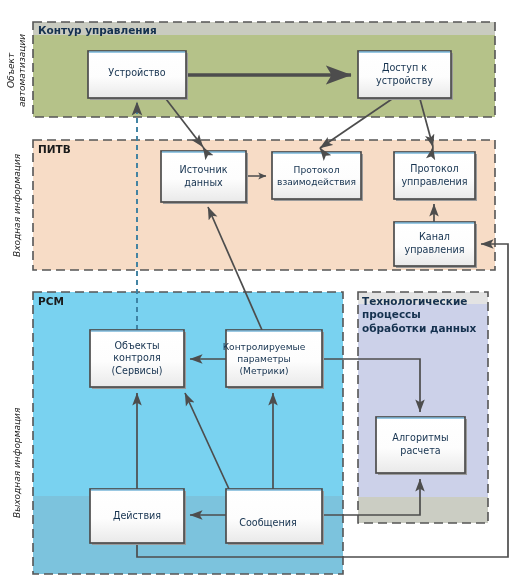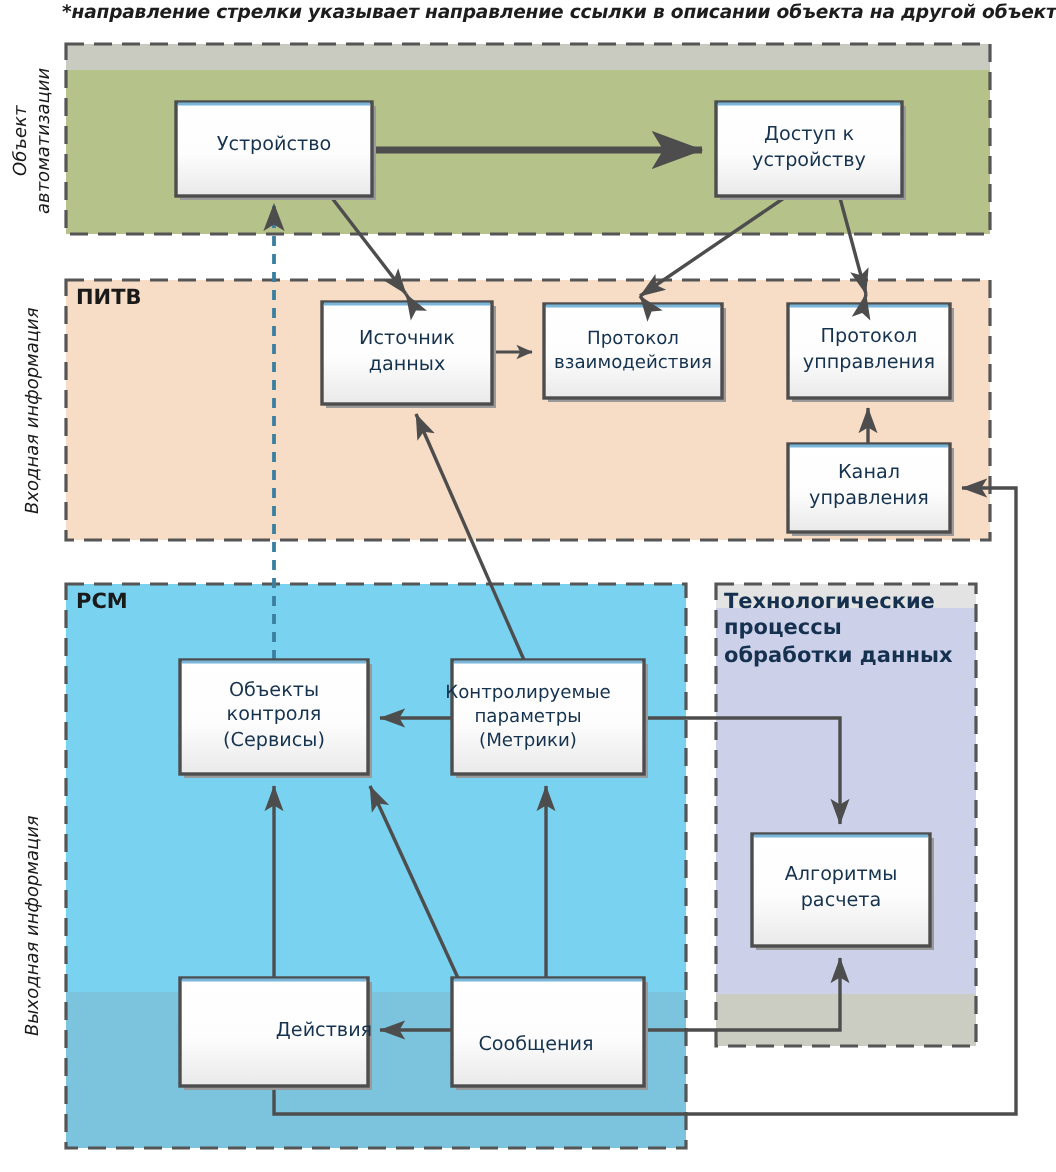--- a/index.html
+++ b/index.html
@@ -184,27 +184,27 @@
       </g>
     </g>
 
     <g fill="none" stroke="#4d4d4d" stroke-width="1.7">
       <path d="M206,152 L203,147" marker-end="url(#ah)"></path>
       <path d="M323,152 L320,148" marker-end="url(#ah)"></path>
       <path d="M432,152 L433,147" marker-end="url(#ah)"></path>
     </g>
   </svg>
 
-  <div class="note">*направление стрелки указывает направление ссылки  в описании объекта на другой объект</div>
 
   <div class="vlabel" style="left:6px;top:26px;height:88px;width:24px;">Объект
 автоматизации</div>
   <div class="vlabel" style="left:12px;top:142px;height:126px;width:14px;">Входная информация</div>
   <div class="vlabel" style="left:12px;top:385px;height:155px;width:14px;">Выходная информация</div>
 
+  <div class="zonetitle" style="left:38px;top:24px;">Контур управления</div>
   <div class="zonetitle dark" style="left:38px;top:143px;">ПИТВ</div>
   <div class="zonetitle dark" style="left:38px;top:295px;">РСМ</div>
   <div class="zonetitle" style="left:362px;top:295px;width:122px;white-space:pre-line;">Технологические
 процессы
 обработки данных</div>
 
   <div class="boxlabel" style="left:88px;top:51px;width:98px;height:45px;">Устройство</div>
   <div class="boxlabel" style="left:358px;top:51px;width:93px;height:47px;">Доступ к
 устройству</div>
   <div class="boxlabel" style="left:161px;top:151px;width:85px;height:51px;">Источник
@@ -216,16 +216,16 @@
   <div class="boxlabel" style="left:394px;top:222px;width:81px;height:44px;">Канал
 управления</div>
   <div class="boxlabel" style="left:90px;top:330px;width:94px;height:57px;">Объекты
 контроля
 (Сервисы)</div>
   <div class="boxlabel" style="left:226px;top:330px;width:76px;height:57px;font-size:9.1px;">Контролируемые
 параметры
 (Метрики)</div>
   <div class="boxlabel" style="left:376px;top:417px;width:89px;height:56px;">Алгоритмы
 расчета</div>
-  <div class="boxlabel" style="left:90px;top:489px;width:94px;height:54px;padding-left:25px;">Действия</div>
+  <div class="boxlabel" style="left:90px;top:489px;width:94px;height:54px;">Действия</div>
   <div class="boxlabel" style="left:226px;top:496px;width:84px;height:54px;">Сообщения</div>
 
 </div>
 
 </body></html>

